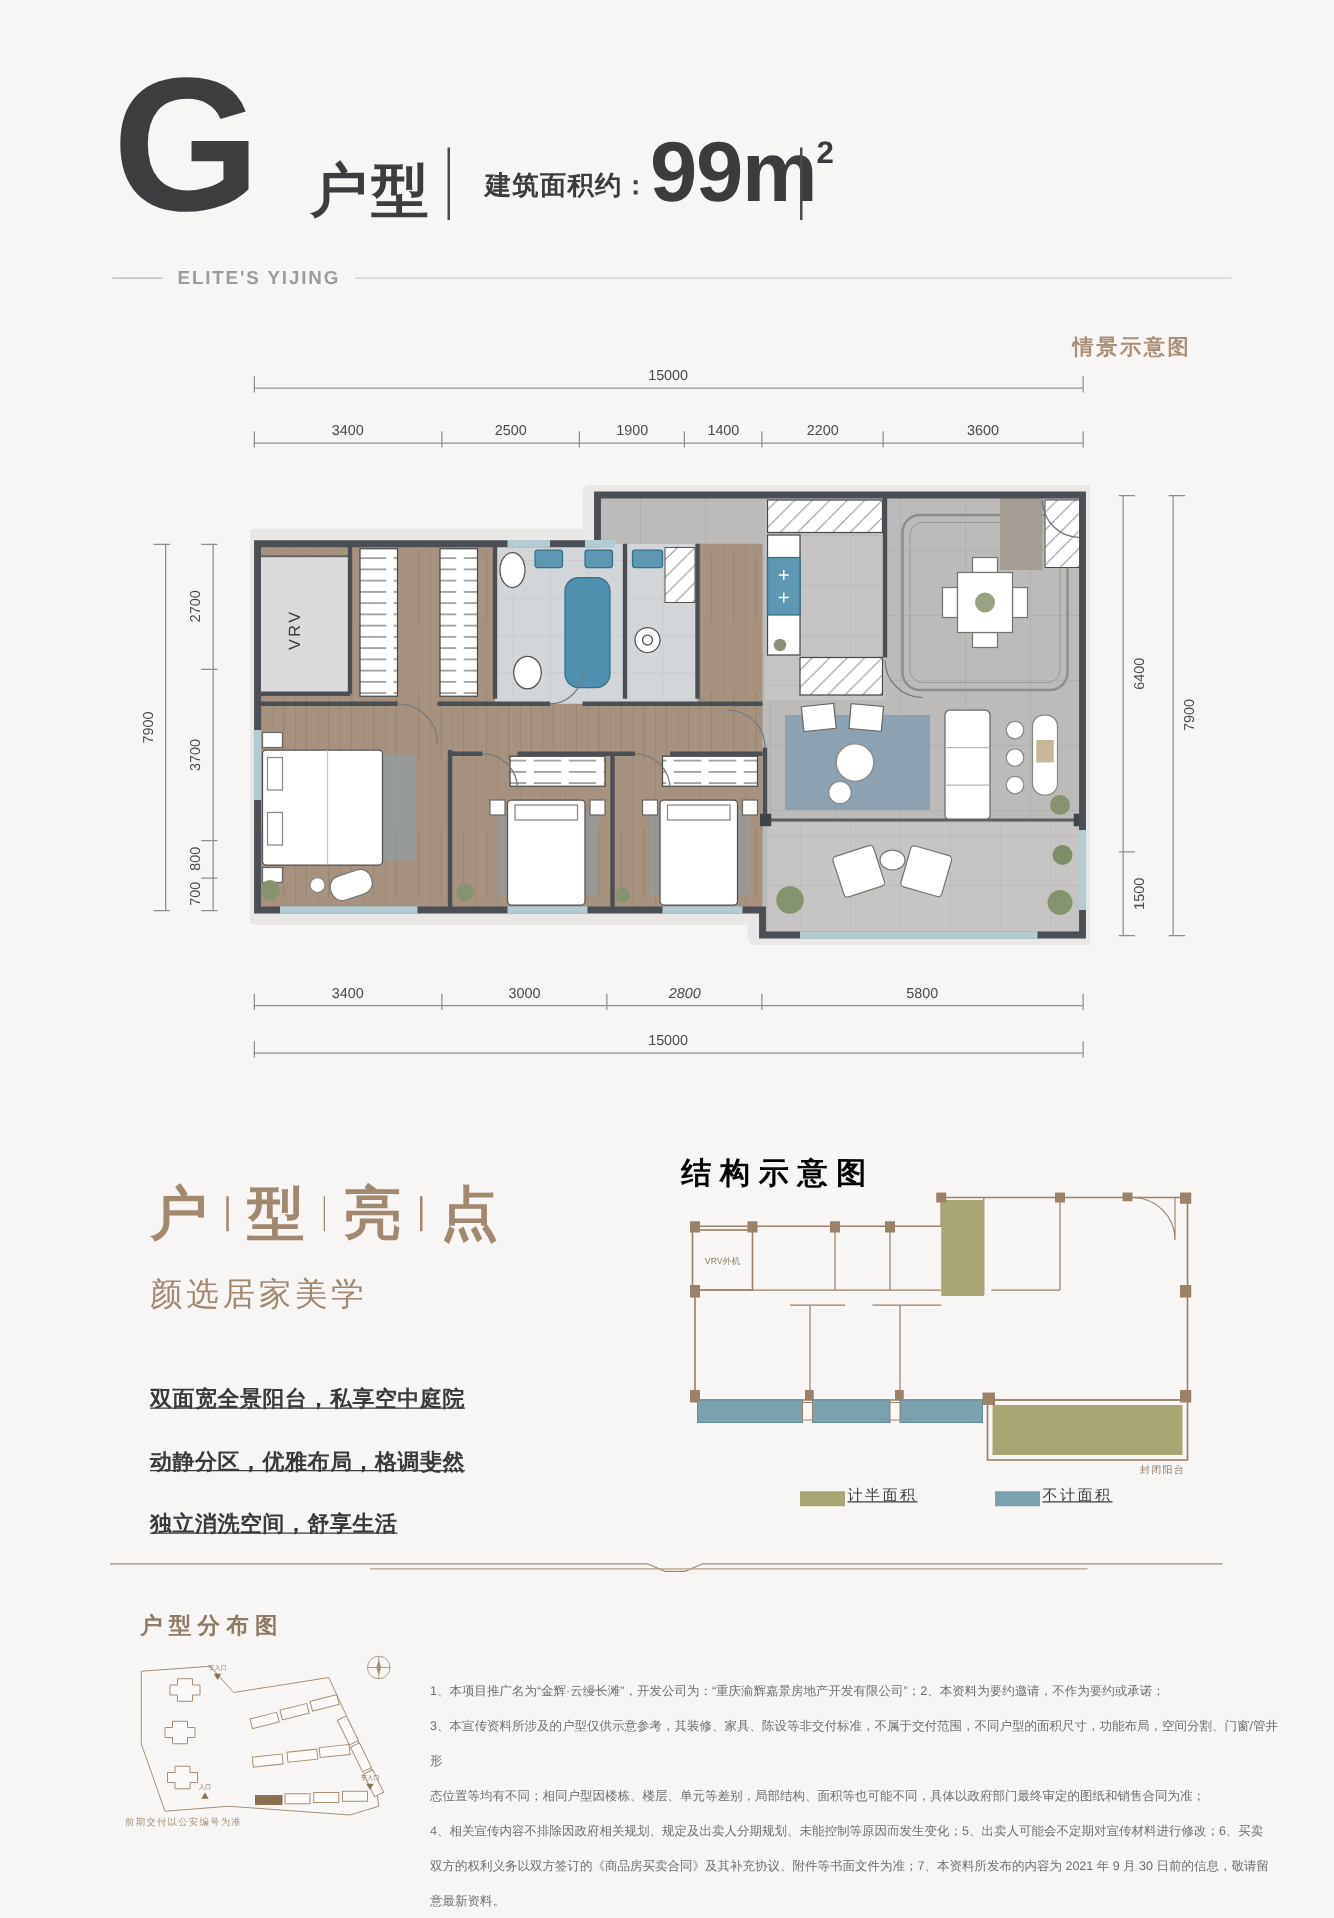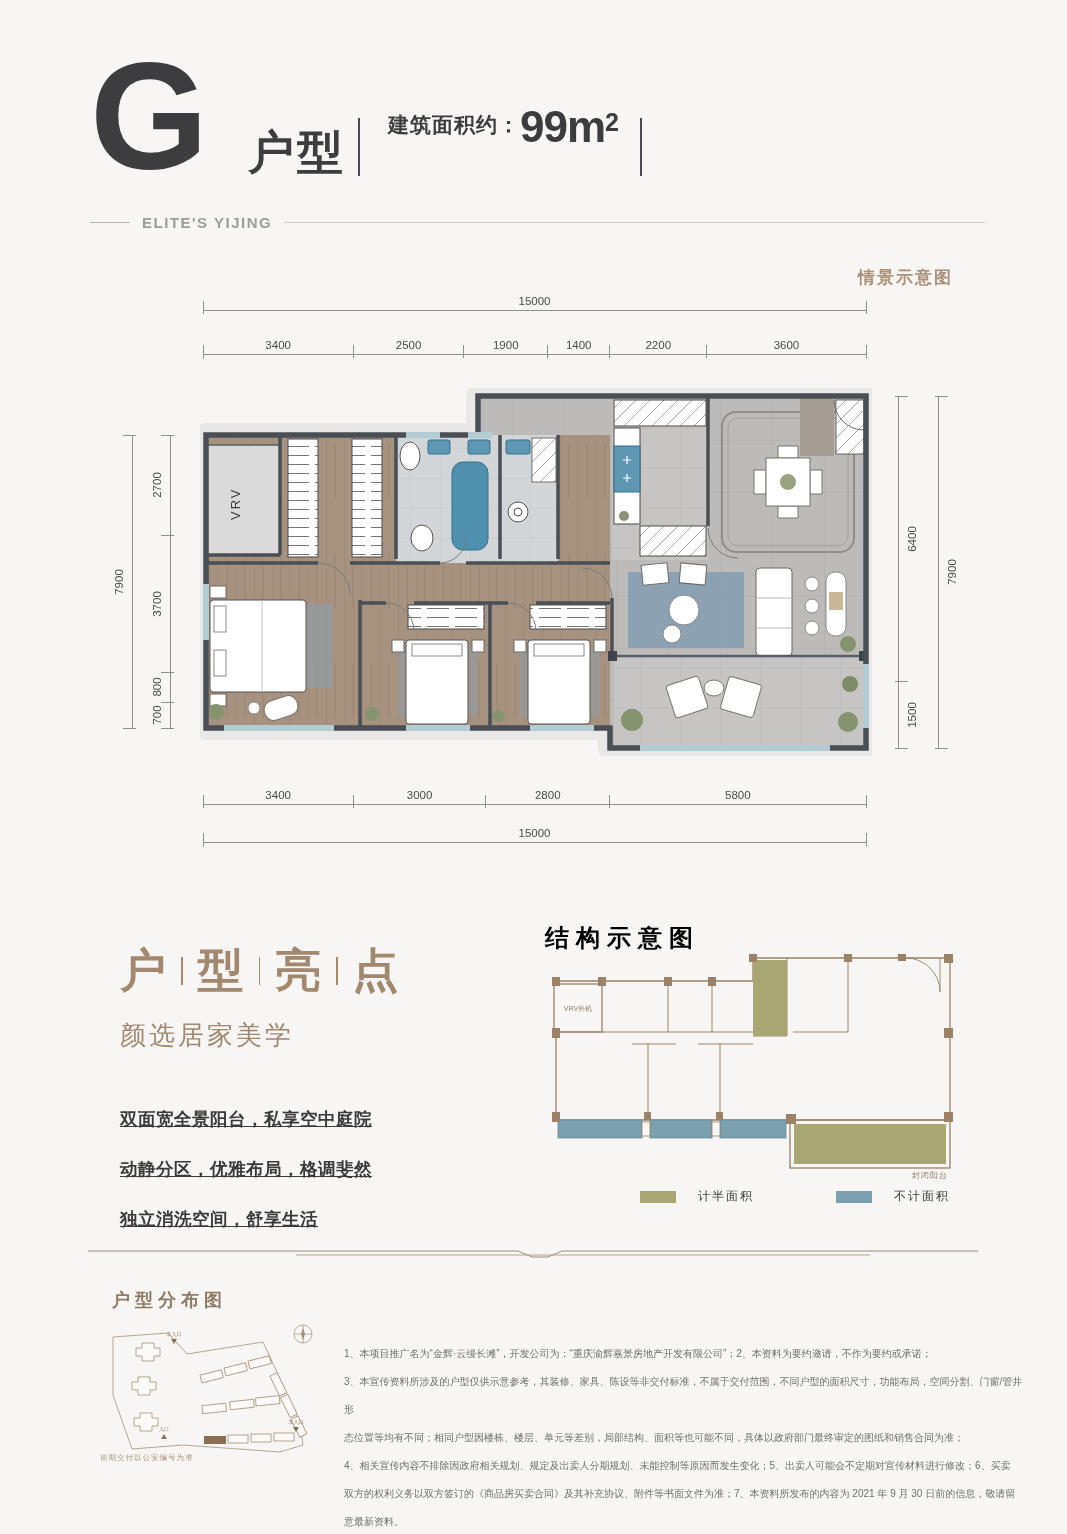--- a/index.html
+++ b/index.html
@@ -8,21 +8,21 @@
   .abs{position:absolute;}
 
   
   .hdr-g{left:90px;top:40px;font-size:152px;line-height:1;font-weight:700;color:#3d3d3f;letter-spacing:-2px;}
   .hdr-type{left:248px;top:122px;font-size:46px;font-weight:800;color:#3d3d3f;letter-spacing:3px;}
   .hdr-sep{width:2px;background:#4a4a4c;}
   .sep1{left:358px;top:118px;height:58px;}
   .sep2{left:640px;top:118px;height:58px;}
   .hdr-area{left:388px;top:106px;display:flex;align-items:flex-end;}
   .area-label{font-size:21px;font-weight:700;margin-bottom:9px;letter-spacing:1px;}
-  .area-value{font-size:44px;font-weight:700;line-height:0.95;letter-spacing:-1px;}
+  .area-value{font-size:68px;font-weight:700;line-height:0.95;letter-spacing:-1px;}
   .area-sup{font-size:25px;font-weight:700;align-self:flex-start;margin-top:2px;}
   .hdr-tag{left:676px;top:122px;width:250px;text-align:center;}
   .tag-cn{font-size:26px;font-weight:700;letter-spacing:3px;color:#3d3d3f;}
   .tag-en{font-size:7.5px;letter-spacing:1.8px;color:#8b8b8b;margin-top:7px;}
   .brand-row{left:90px;top:214px;width:895px;display:flex;align-items:center;gap:12px;}
   .brand-dash{width:40px;height:1px;background:#b5b5b5;}
   .brand-text{font-size:15px;letter-spacing:1.5px;color:#9c9c9c;font-weight:600;white-space:nowrap;}
   .brand-line{flex:1;height:1px;background:#cdcdcd;}
   .scene-note{left:858px;top:266px;font-size:17px;font-weight:700;letter-spacing:2px;color:#ab9078;}
 
@@ -45,21 +45,21 @@
   .hl-block{left:120px;top:940px;width:420px;}
   .hl-title{display:flex;align-items:center;gap:15px;font-family:"Liberation Serif","DejaVu Serif",serif;}
   .hl-char{font-size:46px;font-weight:700;color:#a1886e;}
   .hl-bar{width:1.5px;height:28px;background:#a1886e;}
   .hl-sub{font-size:26px;color:#a1886e;letter-spacing:3px;margin-top:16px;}
   .hl-items{margin-top:54px;text-decoration:underline;}
   .hl-item{font-size:17.5px;font-weight:700;color:#3a3a3c;margin-bottom:26px;letter-spacing:0.5px;}
 
   
   .st-title{left:545px;top:922px;font-family:"Liberation Serif","DejaVu Serif",serif;font-size:24px;font-weight:700;letter-spacing:7px;color:#000000;}
-  .legend{left:640px;top:1188px;display:flex;align-items:center;gap:22px;}
+  .legend{left:640px;top:1188px;display:flex;align-items:flex-end;gap:2px;text-decoration:underline;}
   .legend-swatch{width:36px;height:12px;}
   .sw-olive{background:#a8a672;}
   .sw-blue{background:#7ba1af;}
   .legend-label{font-size:12px;color:#3c3c3e;letter-spacing:2px;margin-right:60px;}
 
   
   .dist-title{left:112px;top:1288px;font-family:"Liberation Serif","DejaVu Serif",serif;font-size:18px;font-weight:700;letter-spacing:5px;color:#8f7a63;}
   .site-caption{left:100px;top:1453px;width:230px;text-align:left;font-size:7.5px;letter-spacing:1px;color:#a68f76;}
   .disclaimer{left:344px;top:1340px;width:680px;font-size:10px;line-height:28px;color:#6f6f6f;white-space:pre-line;}
 </style>
@@ -141,21 +141,21 @@
         <span class="dim-label">7900</span>
       </div>
     </div>
   <div class="dim-row" style="left:203px;top:778px;width:663px">
       <div class="dim-seg" style="flex-grow: 3400;">
         <span class="dim-label">3400</span>
       </div>
       <div class="dim-seg" style="flex-grow: 3000;">
         <span class="dim-label">3000</span>
       </div>
-      <div class="dim-seg" style="flex-grow: 2800;">
+      <div class="dim-seg" style="flex-grow: 2800; font-style: italic;">
         <span class="dim-label">2800</span>
       </div>
       <div class="dim-seg" style="flex-grow: 5800;">
         <span class="dim-label">5800</span>
       </div>
     </div>
   <div class="dim-row" style="left:203px;top:816px;width:663px">
       <div class="dim-seg" style="flex-grow: 15000;">
         <span class="dim-label">15000</span>
       </div>

